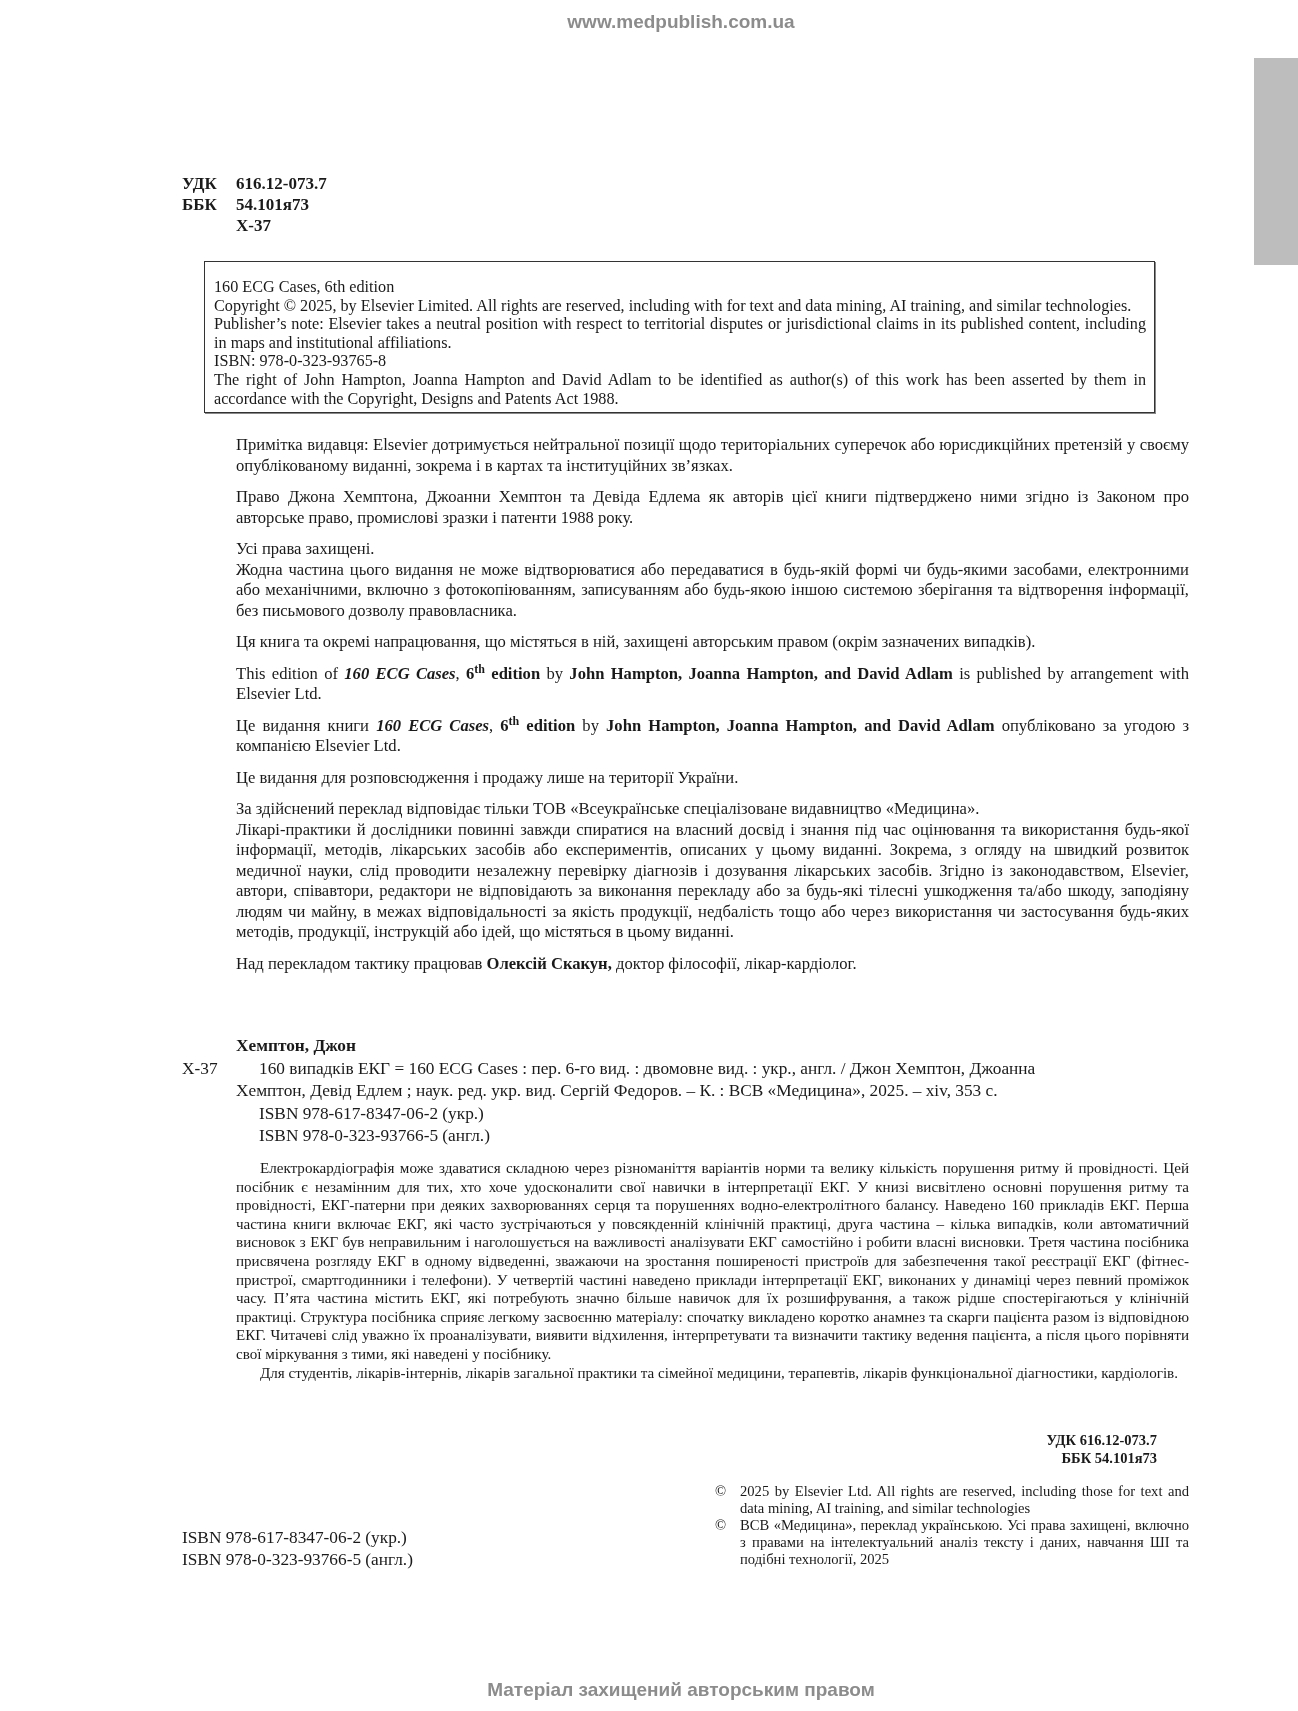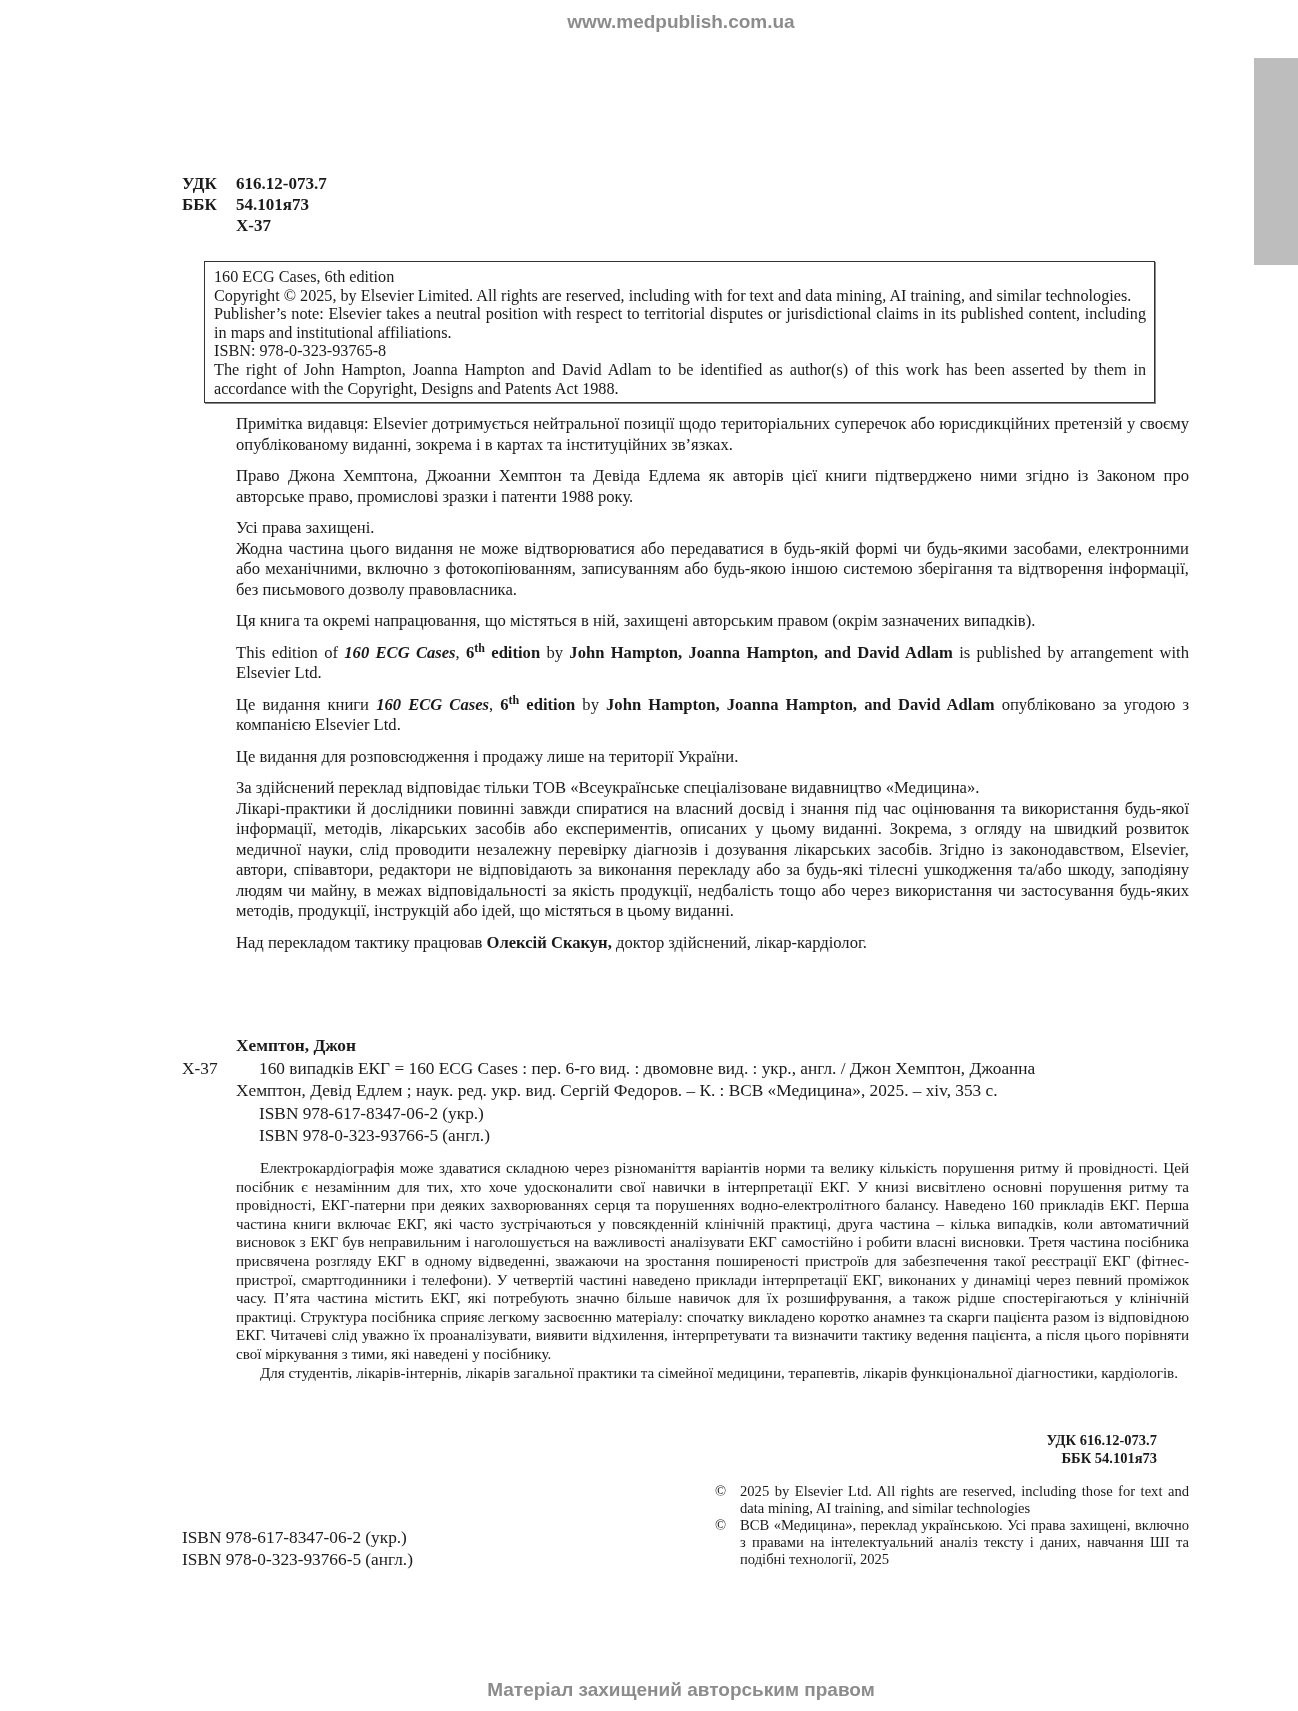--- a/index.html
+++ b/index.html
@@ -5,21 +5,21 @@
   html, body { margin:0; padding:0; background:#ffffff; }
   body { width:1298px; height:1711px; position:relative; overflow:hidden;
          font-family:"Liberation Serif","DejaVu Serif",serif; color:#1a1a1a; }
   .abs { position:absolute;padding-left:32px; }
   .watermark { font-family:"Liberation Sans","DejaVu Sans",sans-serif; font-weight:bold;
                color:#8c8c8c; font-size:19px; text-align:center; width:100%; left:0; }
   .side-tab { left:1254px; top:58px; width:30px; height:207px; background:#bdbdbd; }
   .class-codes { left:150px; top:173px; font-size:17px; line-height:21px;font-weight:bold; }
   .class-codes .row { display:flex; }
   .class-codes .k { width:54px; }
-  .copy-box { left:204px; top:261px; width:951px; border:1px solid #333; padding:6px 8px 4px 9px;
+  .copy-box { left:204px; top:261px; width:951px; border:1px solid #333; padding:16px 8px 4px 9px;
               box-sizing:border-box; font-size:16.2px; line-height:18.6px; text-align:justify;
               box-shadow:1px 1px 0 #888; }
   .body { left:204px; width:953px; font-size:16.6px; line-height:20.5px; text-align:justify; }
   .body p { margin:0 0 11px 0; }
   .body p.tight { margin:0; }
   b { font-weight:bold; }
   sup { font-size:12px; font-weight:bold; vertical-align:6px; line-height:0; }
   .catalog { left:150px; top:1035px; width:1007px; font-size:17.3px; line-height:22.5px; }
   .catalog .author { margin-left:54px; font-weight:bold; }
   .catalog .line1 { display:flex; }
@@ -58,32 +58,32 @@
 </div>
 
 <div class="abs copy-box">
   <div>160 ECG Cases, 6th edition</div>
   <div>Copyright © 2025, by Elsevier Limited. All rights are reserved, including with for text and data mining, AI training, and similar technologies.</div>
   <div>Publisher’s note: Elsevier takes a neutral position with respect to territorial disputes or jurisdictional claims in its published content, including in maps and institutional affiliations.</div>
   <div>ISBN: 978-0-323-93765-8</div>
   <div>The right of John Hampton, Joanna Hampton and David Adlam to be identified as author(s) of this work has been asserted by them in accordance with the Copyright, Designs and Patents Act 1988.</div>
 </div>
 
-<div class="abs body" style="top:414px;">
+<div class="abs body" style="top:435px;">
   <p>Примітка видавця: Elsevier дотримується нейтральної позиції щодо територіальних суперечок або юрисдикційних претензій у своєму опублікованому виданні, зокрема і в картах та інституційних зв’язках.</p>
   <p>Право Джона Хемптона, Джоанни Хемптон та Девіда Едлема як авторів цієї книги підтверджено ними згідно із Законом про авторське право, промислові зразки і патенти 1988 року.</p>
   <p class="tight">Усі права захищені.</p>
   <p>Жодна частина цього видання не може відтворюватися або передаватися в будь-якій формі чи будь-якими засобами, електронними або механічними, включно з фотокопіюванням, записуванням або будь-якою іншою системою зберігання та відтворення інформації, без письмового дозволу правовласника.</p>
   <p>Ця книга та окремі напрацювання, що містяться в ній, захищені авторським правом (окрім зазначених випадків).</p>
   <p><span>This edition of </span><b><i>160 ECG Cases</i></b><span>, </span><b>6</b><sup>th</sup><b> edition</b><span> by </span><b>John Hampton, Joanna Hampton, and David Adlam</b><span> is published by arrangement with Elsevier Ltd.</span></p>
   <p><span>Це видання книги </span><b><i>160 ECG Cases</i></b><span>, </span><b>6</b><sup>th</sup><b> edition</b><span> by </span><b>John Hampton, Joanna Hampton, and David Adlam</b><span> опубліковано за угодою з компанією Elsevier Ltd.</span></p>
   <p>Це видання для розповсюдження і продажу лише на території України.</p>
   <p class="tight">За здійснений переклад відповідає тільки ТОВ «Всеукраїнське спеціалізоване видавництво «Медицина».</p>
   <p>Лікарі-практики й дослідники повинні завжди спиратися на власний досвід і знання під час оцінювання та використання будь-якої інформації, методів, лікарських засобів або експериментів, описаних у цьому виданні. Зокрема, з огляду на швидкий розвиток медичної науки, слід проводити незалежну перевірку діагнозів і дозування лікарських засобів. Згідно із законодавством, Elsevier, автори, співавтори, редактори не відповідають за виконання перекладу або за будь-які тілесні ушкодження та/або шкоду, заподіяну людям чи майну, в межах відповідальності за якість продукції, недбалість тощо або через використання чи застосування будь-яких методів, продукції, інструкцій або ідей, що містяться в цьому виданні.</p>
-  <p><span>Над перекладом тактику працював </span><b>Олексій Скакун,</b><span> доктор здійснений, лікар-кардіолог.</span></p>
+  <p><span>Над перекладом тактику працював </span><b>Олексій Скакун,</b><span> доктор філософії, лікар-кардіолог.</span></p>
 </div>
 
 <div class="abs catalog">
   <div class="author">Хемптон, Джон</div>
   <div class="line1">
     <span class="code">Х-37</span>
     <span>160 випадків ЕКГ = 160 ECG Cases : пер. 6-го вид. : двомовне вид. : укр., англ. / Джон Хемптон, Джоанна</span>
   </div>
   <div class="ind2">Хемптон, Девід Едлем ; наук. ред. укр. вид. Сергій Федоров. – К. : ВСВ «Медицина», 2025. – xiv, 353 с.</div>
   <div class="ind">ISBN 978-617-8347-06-2 (укр.)</div>

